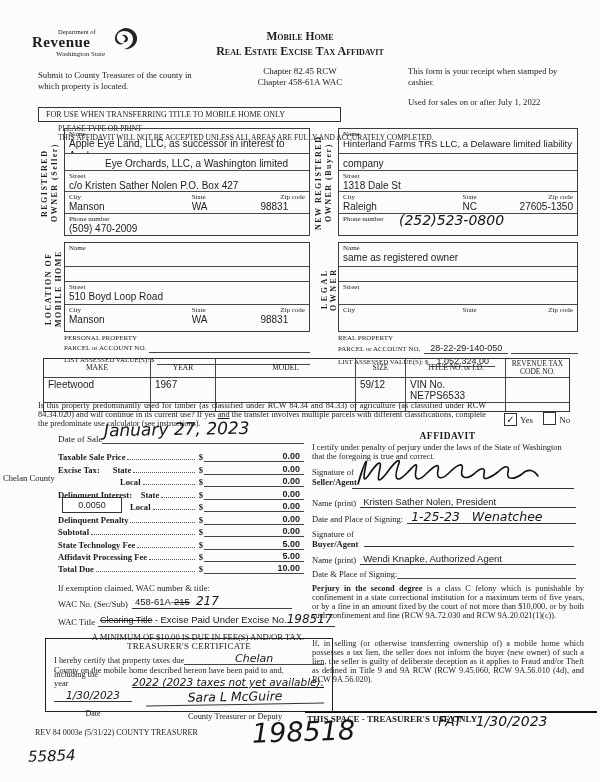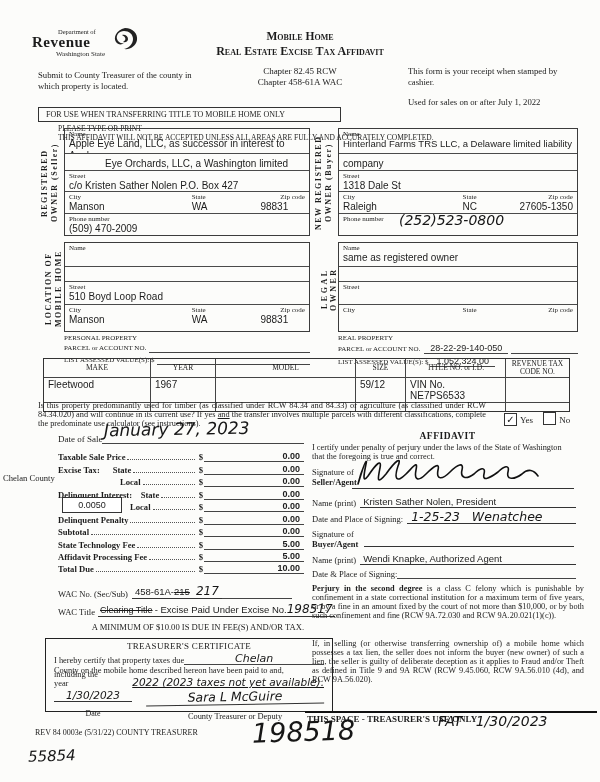--- a/index.html
+++ b/index.html
@@ -336,20 +336,21 @@
         <span class="pre">Total Due</span>
         <span class="fee-dots"></span>
         <span class="fee-dollar">$</span>
         <span class="fee-val">10.00</span>
       </div>
   </div>
   <div class="abs" style="left:3px;top:473px;font-size:8.6px;">Chelan County</div>
   <div class="abs sans ctr" style="left:62px;top:497px;width:58px;height:14px;border:1.2px solid #333;font-size:9px;line-height:14px;background:#fff;">0.0050</div>
 
   <div class="abs" style="left:58px;top:583px;width:290px;">
+    <div style="font-size:8.6px;">If exemption claimed, WAC number &amp; title:</div>
     <div class="row" style="margin-top:3px;font-size:8.6px;height:13px;">
       <span>WAC No. (Sec/Sub)</span>
       <span class="sigline sans" style="font-size:9.5px;margin-left:4px;padding:0 3px;"><span>458-61A-</span><span class="strike">215</span><span class="hand" style="font-size:12px;margin-left:6px;">217</span></span>
       <span class="ulfill" style="max-width:70px;"></span>
     </div>
     <div class="row" style="margin-top:4px;font-size:8.6px;height:14px;">
       <span>WAC Title</span>
       <span class="sigline" style="margin-left:3px;padding:0 2px;"><span class="strike sans" style="font-size:9px;">Clearing Title</span>
       <span class="sans" style="font-size:9.5px;">- Excise Paid Under Excise No.</span><span class="hand" style="font-size:12px;">198517</span></span>
     </div>

